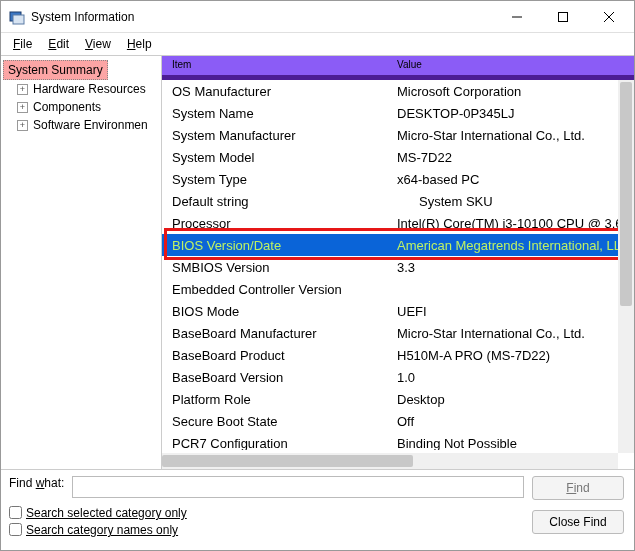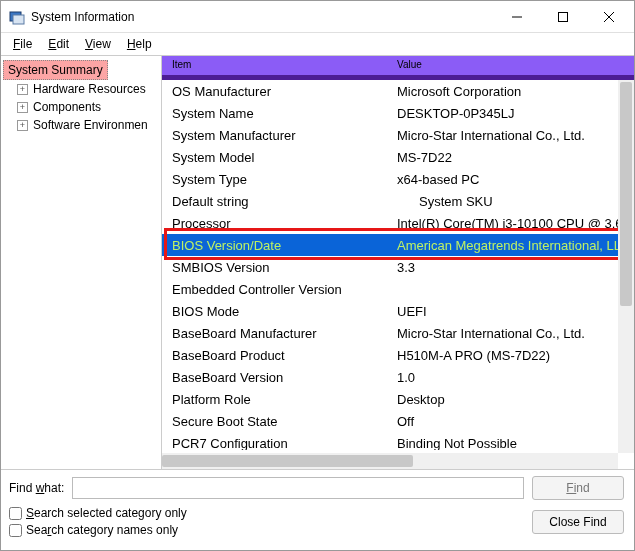--- a/index.html
+++ b/index.html
@@ -32,28 +32,28 @@
   .row-selected { background: #0a64d8; color: #bef264; }
   .row-highlighted-box { position: absolute; border: 3px solid #e61717; pointer-events: none; left: 2px; right: 2px; }
   
   .hscroll { position: absolute; bottom: 0; left: 0; right: 16px; height: 16px; background: #f0f0f0; display: flex; }
   .hscroll-track { flex: 1; position: relative; }
   .hscroll-thumb { position: absolute; left: 0; width: 55%; top: 2px; bottom: 2px; background: #c8c8c8; border-radius: 2px; }
   .vscroll { position: absolute; top: 24px; right: 0; bottom: 16px; width: 16px; background: #f0f0f0; }
   .vscroll-thumb { position: absolute; top: 2px; left: 2px; right: 2px; height: 60%; background: #c8c8c8; border-radius: 2px; }
   
   .search-area { padding: 6px 10px 4px 8px; font-size: 12px; }
-  .search-row1 { display: flex; align-items: center; gap: 8px; margin-bottom: 6px; }
+  .search-row1 { display: flex; gap: 8px; margin-bottom: 6px; }
   .search-label .ul { text-decoration: underline; }
   .search-input { flex: 1; max-width: 460px; height: 22px; border: 1px solid #bbb; padding: 2px 4px; font-size: 12px; }
   .search-btn { width: 92px; height: 24px; border: 1px solid #bbb; background: #f4f4f4; border-radius: 3px; font-size: 12px; color: #777; cursor: default; }
   .search-btn.enabled { color: #000000; }
   .search-row2 { display: flex; align-items: center; justify-content: space-between; }
   .check-group { display: flex; flex-direction: column; gap: 3px; }
-  .check-item { display: flex; align-items: center; gap: 4px; }
+  .check-item { display: flex; align-items: flex-start; gap: 4px; text-decoration: underline; }
   .check-item .ul { text-decoration: underline; }
   input[type=checkbox] { width: 13px; height: 13px; }
 </style>
 </head>
 <body>
 
 <div class="titlebar">
   <span class="titlebar-icon">
     <svg viewBox="0 0 16 16">
         <rect x="1" y="3" width="11" height="9" fill="#3a76c4" stroke="#1a3a6a"></rect>

